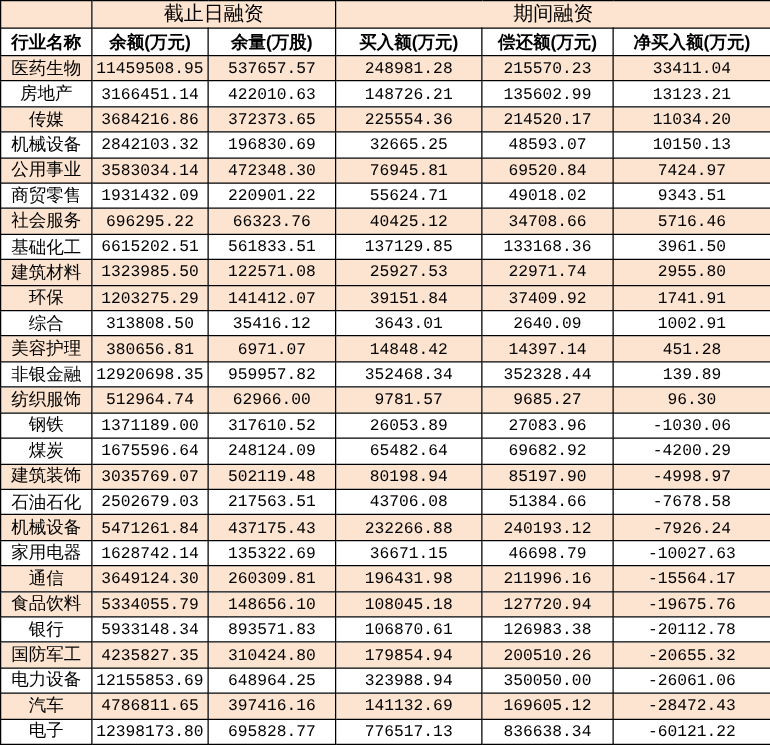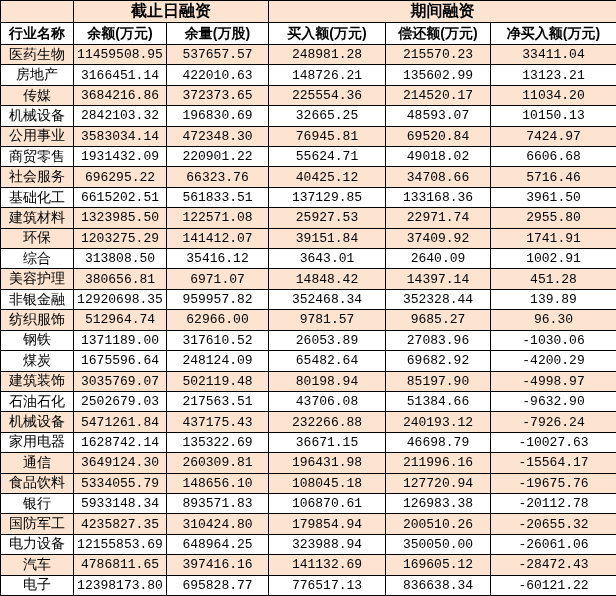--- a/index.html
+++ b/index.html
@@ -25,21 +25,21 @@
     border: 1px solid var(--border, #000);
     padding: 0;
     text-align: center;
     vertical-align: middle;
     overflow: hidden;
     white-space: nowrap;
   }
   thead tr.group-row th {
     height: 21px;
     font-size: 16px;
-    font-weight: bold;
+    font-weight: normal;
     background: var(--alt, #fce4d0);
   }
   thead tr.cols-row th {
     height: 21px;
     font-size: 14px;
     font-weight: bold;
     background: var(--base, #ffffff);
   }
   tbody tr {
     height: 17.8px;
@@ -124,21 +124,21 @@
         <td class="value-cell">76945.81</td>
         <td class="value-cell">69520.84</td>
         <td class="value-cell">7424.97</td>
       </tr>
       <tr>
         <td class="industry-cell">商贸零售</td>
         <td class="value-cell">1931432.09</td>
         <td class="value-cell">220901.22</td>
         <td class="value-cell">55624.71</td>
         <td class="value-cell">49018.02</td>
-        <td class="value-cell">6606.68</td>
+        <td class="value-cell">9343.51</td>
       </tr>
       <tr class="alt">
         <td class="industry-cell">社会服务</td>
         <td class="value-cell">696295.22</td>
         <td class="value-cell">66323.76</td>
         <td class="value-cell">40425.12</td>
         <td class="value-cell">34708.66</td>
         <td class="value-cell">5716.46</td>
       </tr>
       <tr>
@@ -220,21 +220,21 @@
         <td class="value-cell">80198.94</td>
         <td class="value-cell">85197.90</td>
         <td class="value-cell">-4998.97</td>
       </tr>
       <tr>
         <td class="industry-cell">石油石化</td>
         <td class="value-cell">2502679.03</td>
         <td class="value-cell">217563.51</td>
         <td class="value-cell">43706.08</td>
         <td class="value-cell">51384.66</td>
-        <td class="value-cell">-9632.90</td>
+        <td class="value-cell">-7678.58</td>
       </tr>
       <tr class="alt">
         <td class="industry-cell">机械设备</td>
         <td class="value-cell">5471261.84</td>
         <td class="value-cell">437175.43</td>
         <td class="value-cell">232266.88</td>
         <td class="value-cell">240193.12</td>
         <td class="value-cell">-7926.24</td>
       </tr>
       <tr>

